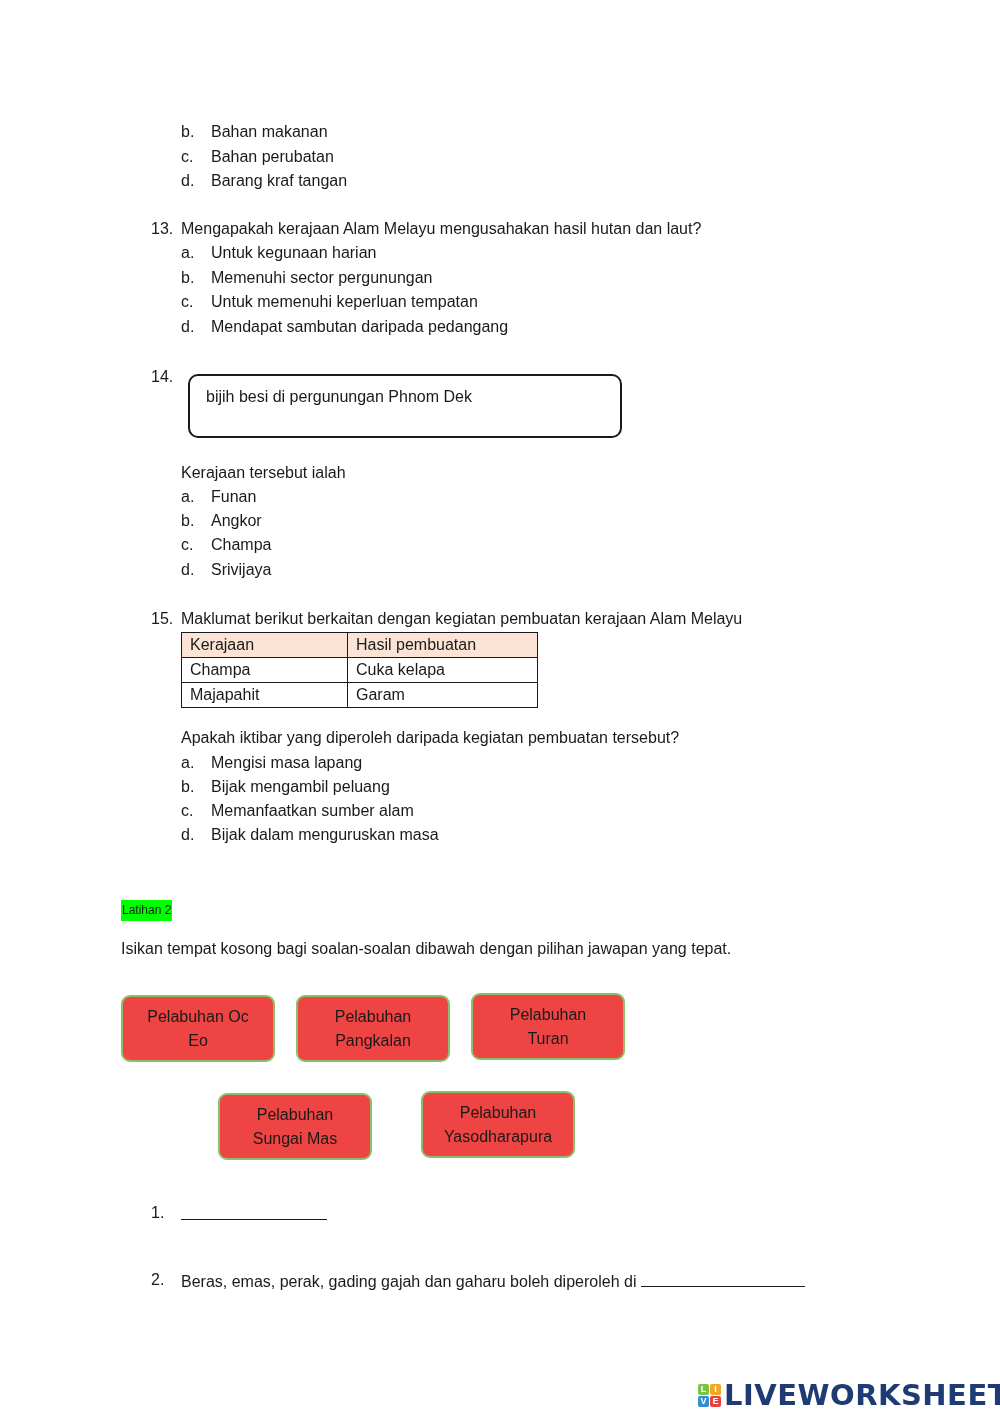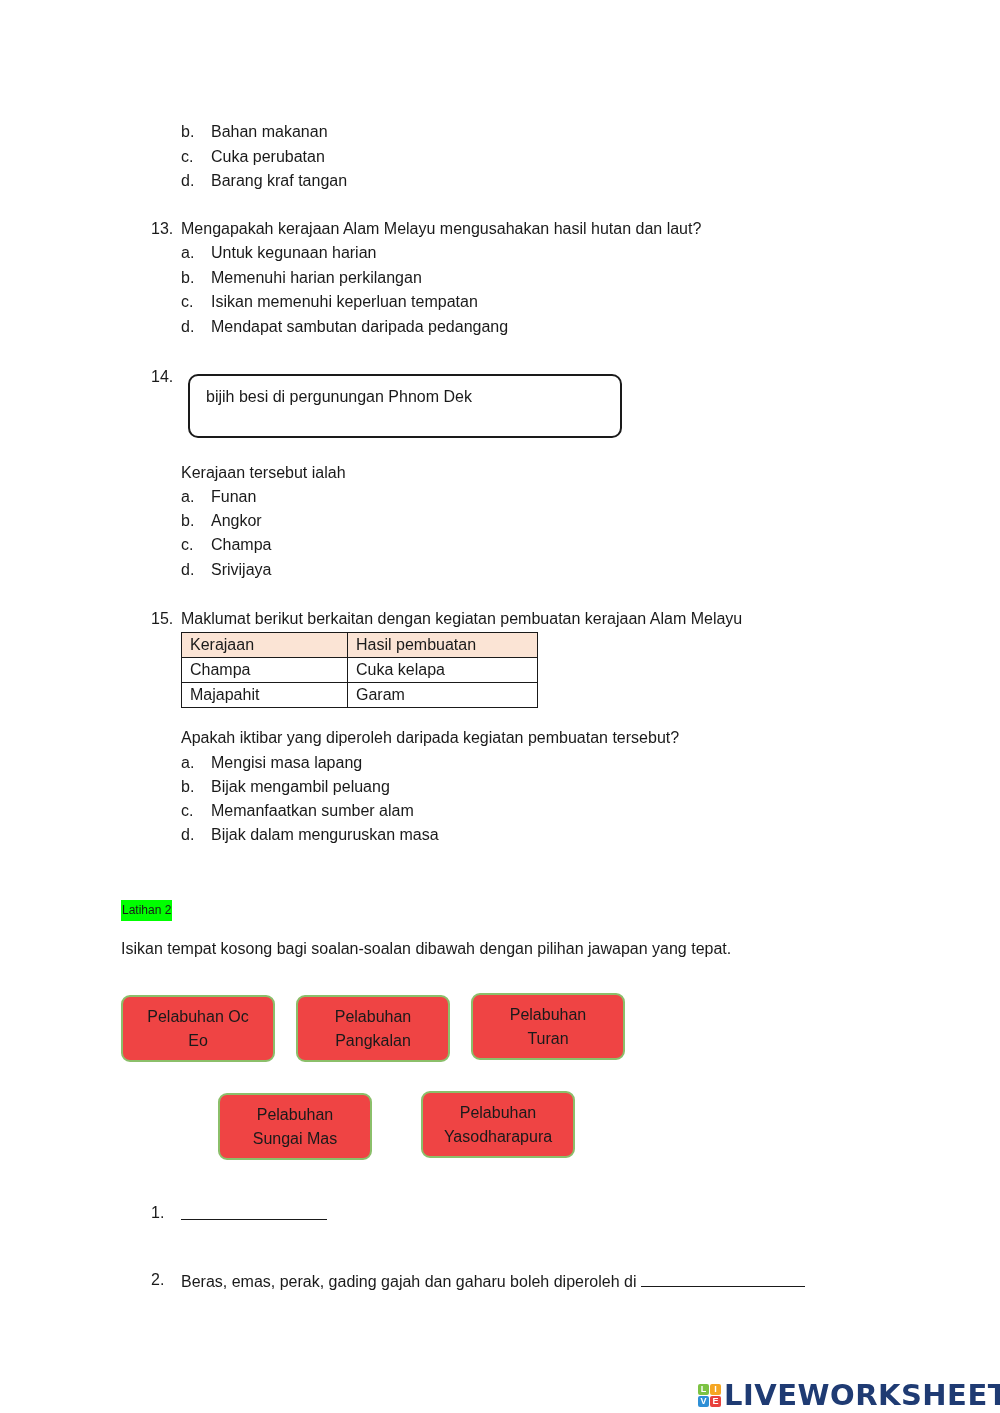--- a/index.html
+++ b/index.html
@@ -34,28 +34,28 @@
   .blank { display: inline-block; border-bottom: 1px solid #1a1a1a; height: 16px; vertical-align: baseline; }
   .logo { position: absolute; left: 698px; top: 1378px; display: flex; align-items: center; }
   .logo-grid { display: grid; grid-template-columns: 11px 11px; grid-template-rows: 11px 11px; gap: 1px; margin-right: 3px; }
   .logo-grid span { font-size: 9px; line-height: 11px; text-align: center; color: #fff; font-weight: bold; border-radius: 2px; }
   .logo-text { font-size: 29px; font-weight: bold; color: #1f3b73; letter-spacing: 0.5px; font-family: "DejaVu Sans", sans-serif; }
 </style>
 </head>
 <body>
 
 <div class="opt" style="left:181px; top:122px;"><span class="letter">b.</span><span>Bahan makanan</span></div>
-<div class="opt" style="left:181px; top:147px;"><span class="letter">c.</span><span>Cuka perubatan</span></div>
+<div class="opt" style="left:181px; top:147px;"><span class="letter">c.</span><span>Bahan perubatan</span></div>
 <div class="opt" style="left:181px; top:171px;"><span class="letter">d.</span><span>Barang kraf tangan</span></div>
 
 <div class="qnum" style="left:151px; top:219px;">13.</div>
 <div class="txt" style="left:181px; top:219px;">Mengapakah kerajaan Alam Melayu mengusahakan hasil hutan dan laut?</div>
 <div class="opt" style="left:181px; top:243px;"><span class="letter">a.</span><span>Untuk kegunaan harian</span></div>
-<div class="opt" style="left:181px; top:268px;"><span class="letter">b.</span><span>Memenuhi harian perkilangan</span></div>
-<div class="opt" style="left:181px; top:292px;"><span class="letter">c.</span><span>Isikan memenuhi keperluan tempatan</span></div>
+<div class="opt" style="left:181px; top:268px;"><span class="letter">b.</span><span>Memenuhi sector pergunungan</span></div>
+<div class="opt" style="left:181px; top:292px;"><span class="letter">c.</span><span>Untuk memenuhi keperluan tempatan</span></div>
 <div class="opt" style="left:181px; top:317px;"><span class="letter">d.</span><span>Mendapat sambutan daripada pedangang</span></div>
 
 <div class="qnum" style="left:151px; top:367px;">14.</div>
 <div class="callout">
   <div>bijih besi di pergunungan Phnom Dek</div>
 </div>
 <div class="txt" style="left:181px; top:463px;">Kerajaan tersebut ialah</div>
 <div class="opt" style="left:181px; top:487px;"><span class="letter">a.</span><span>Funan</span></div>
 <div class="opt" style="left:181px; top:511px;"><span class="letter">b.</span><span>Angkor</span></div>
 <div class="opt" style="left:181px; top:535px;"><span class="letter">c.</span><span>Champa</span></div>

